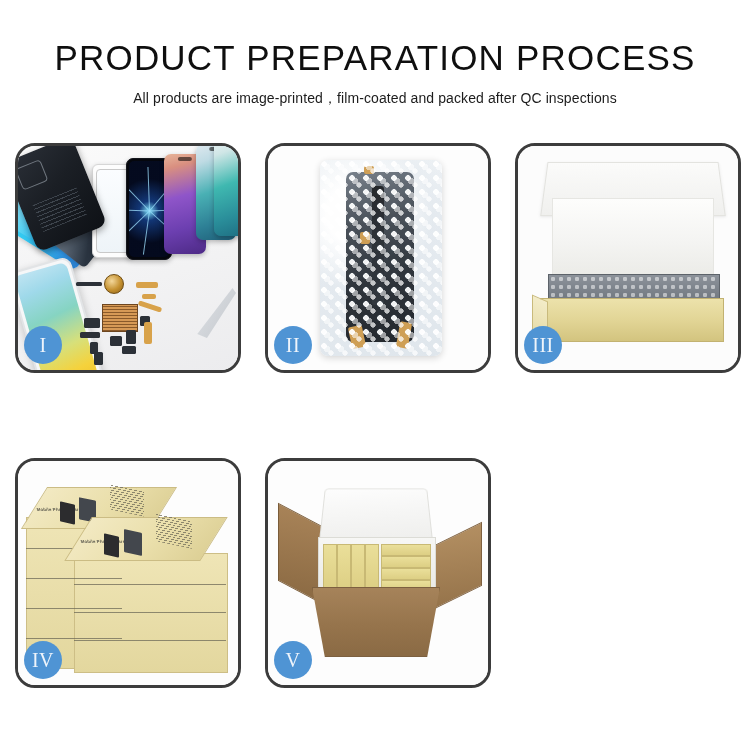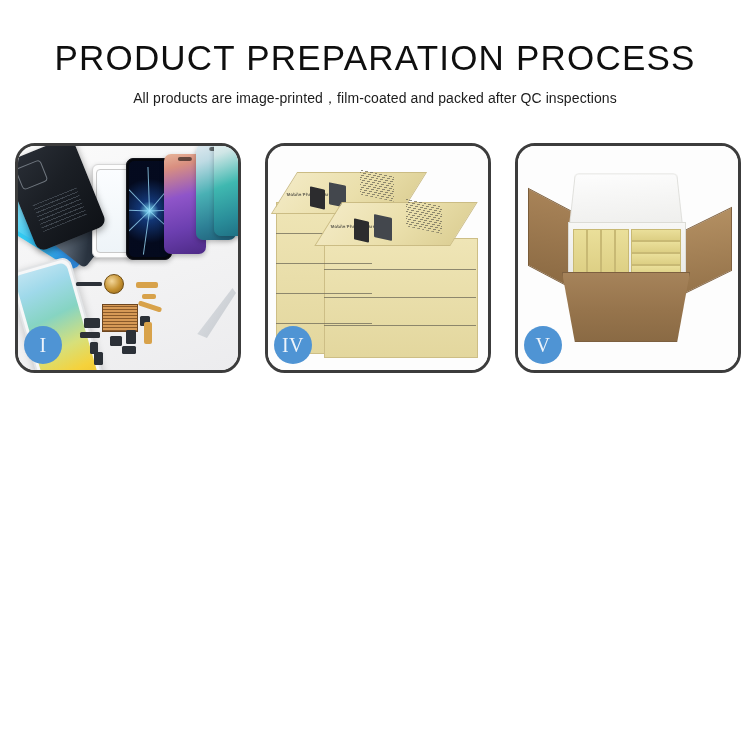--- a/index.html
+++ b/index.html
@@ -381,21 +381,45 @@
         <div class="part" style="left:76px;top:206px;width:9px;height:13px"></div>
         <div class="flex" style="left:118px;top:136px;width:22px;height:6px"></div>
         <div class="flex" style="left:124px;top:148px;width:14px;height:5px"></div>
         <div class="flex" style="left:120px;top:158px;width:24px;height:5px;transform:rotate(18deg)"></div>
         <div class="flex" style="left:126px;top:176px;width:8px;height:22px"></div>
         <div class="tweez"></div>
       </div>
       <div class="badge">I</div>
     </div>
 
-
+    <div class="panel">
+      <div class="photo p2">
+        <div class="bubbag">
+          <div class="inner-part"></div>
+          <div class="tab" style="left:44px;top:6px;width:10px;height:8px"></div>
+          <div class="tab" style="left:40px;top:72px;width:10px;height:12px"></div>
+          <div class="tab" style="left:30px;top:166px;width:14px;height:22px;transform:rotate(-12deg)"></div>
+          <div class="tab" style="left:78px;top:162px;width:12px;height:26px;transform:rotate(10deg)"></div>
+          <div class="bubbles"></div>
+          <div class="bubbles2"></div>
+        </div>
+      </div>
+      <div class="badge">II</div>
+    </div>
+
+    <div class="panel">
+      <div class="photo p3">
+        <div class="lid3"></div>
+        <div class="foam3"></div>
+        <div class="bubbleband"></div>
+        <div class="boxbody3"></div>
+        <div class="boxfront3"></div>
+      </div>
+      <div class="badge">III</div>
+    </div>
 
     <div class="panel">
       <div class="photo p4">
 
         <div class="stackbox" style="left:8px;top:56px;width:96px;height:150px"></div>
         <div class="stackbox" style="left:56px;top:92px;width:152px;height:118px"></div>
         <div class="lines" style="left:8px;top:86px;width:96px;height:2px"></div>
         <div class="lines" style="left:8px;top:116px;width:96px;height:2px"></div>
         <div class="lines" style="left:8px;top:146px;width:96px;height:2px"></div>
         <div class="lines" style="left:8px;top:176px;width:96px;height:2px"></div>

